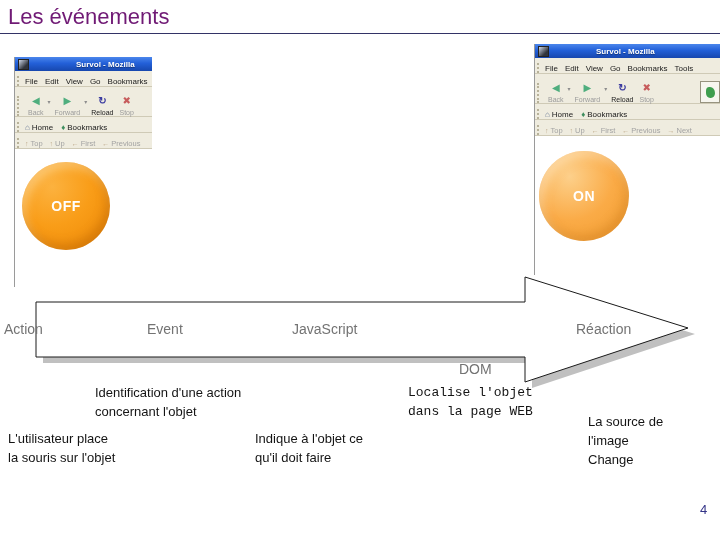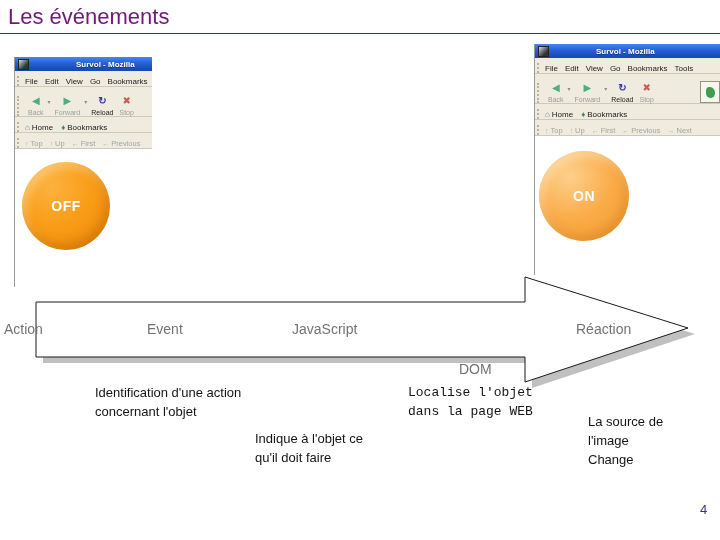--- a/index.html
+++ b/index.html
@@ -230,20 +230,22 @@
   <div class="arrow-label" style="left:4px;">Action</div>
   <div class="arrow-label" style="left:147px;">Event</div>
   <div class="arrow-label" style="left:292px;">JavaScript</div>
   <div class="arrow-label" style="left:459px;margin-top:40px;">DOM</div>
   <div class="arrow-label" style="left:576px;">Réaction</div>
 
   <div class="ann" style="left:95px;top:383px;">Identification d'une action
 concernant l'objet</div>
   <div class="ann" style="left:408px;top:383px;font-family:Liberation Mono, monospace;">Localise l'objet
 dans la page WEB</div>
+  <div class="ann" style="left:8px;top:429px;">L'utilisateur place
+la souris sur l'objet</div>
   <div class="ann" style="left:588px;top:412px;">La source de
 l'image
 Change</div>
   <div class="ann" style="left:255px;top:429px;">Indique à l'objet ce
 qu'il doit faire</div>
 
   <div class="page-number">4</div>
 
 </div>
 

